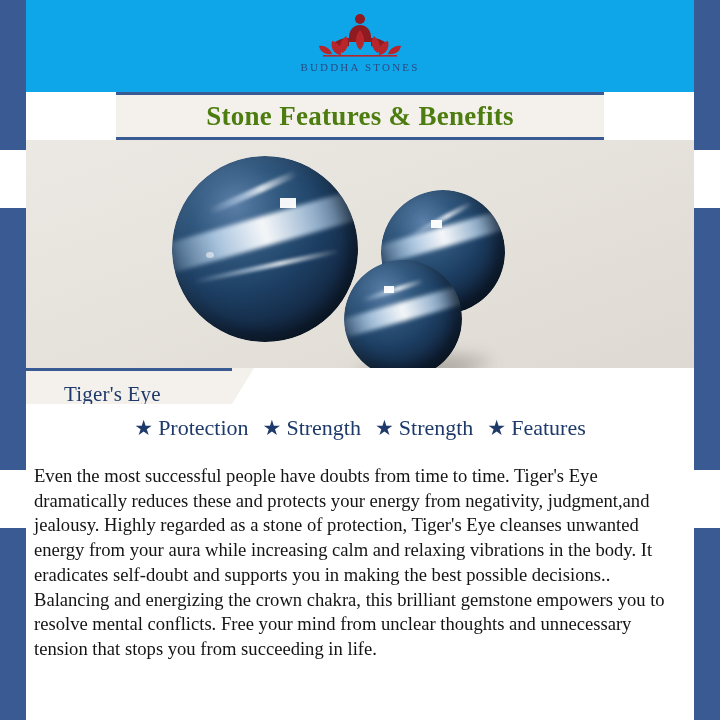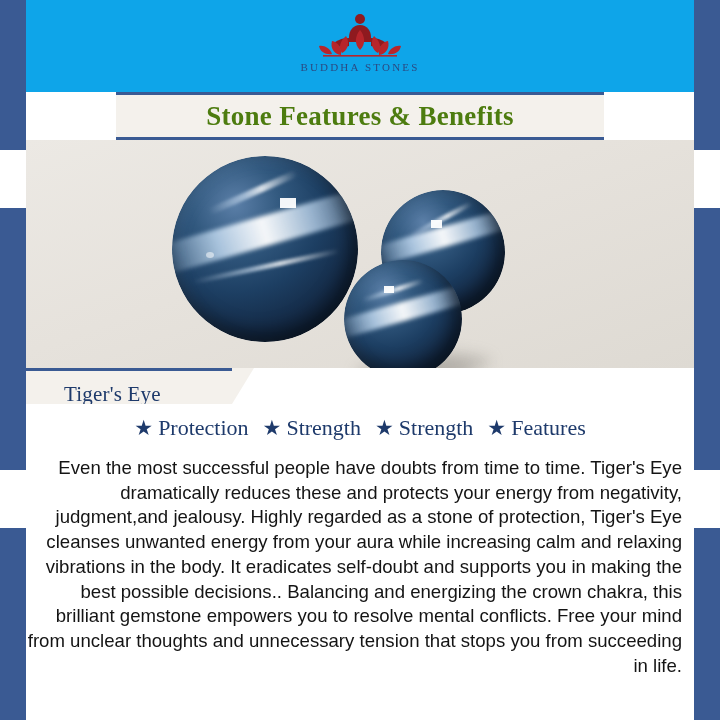--- a/index.html
+++ b/index.html
@@ -211,26 +211,26 @@
     position: absolute;
     left: 26px;
     top: 452px;
     width: 668px;
     height: 268px;
     background: #ffffff;
     box-sizing: border-box;
     padding: 4px 12px 0 0;
   }
   .body-copy p {
-    margin: 0;
-    font-family: Liberation Sans, sans-serif;
+    margin: 8px;
+    font-family: Liberation Serif, serif;
     font-size: 18.6px;
     line-height: 1.33;
     color: #141414;
-    text-align: right;
+    text-align: left;
   }
 </style>
 </head>
 <body>
 
 <div class="page">
 
   <div class="rail left">
     <div class="rail-notch" style="top:150px;"></div>
     <div class="rail-notch" style="top:470px;"></div>

